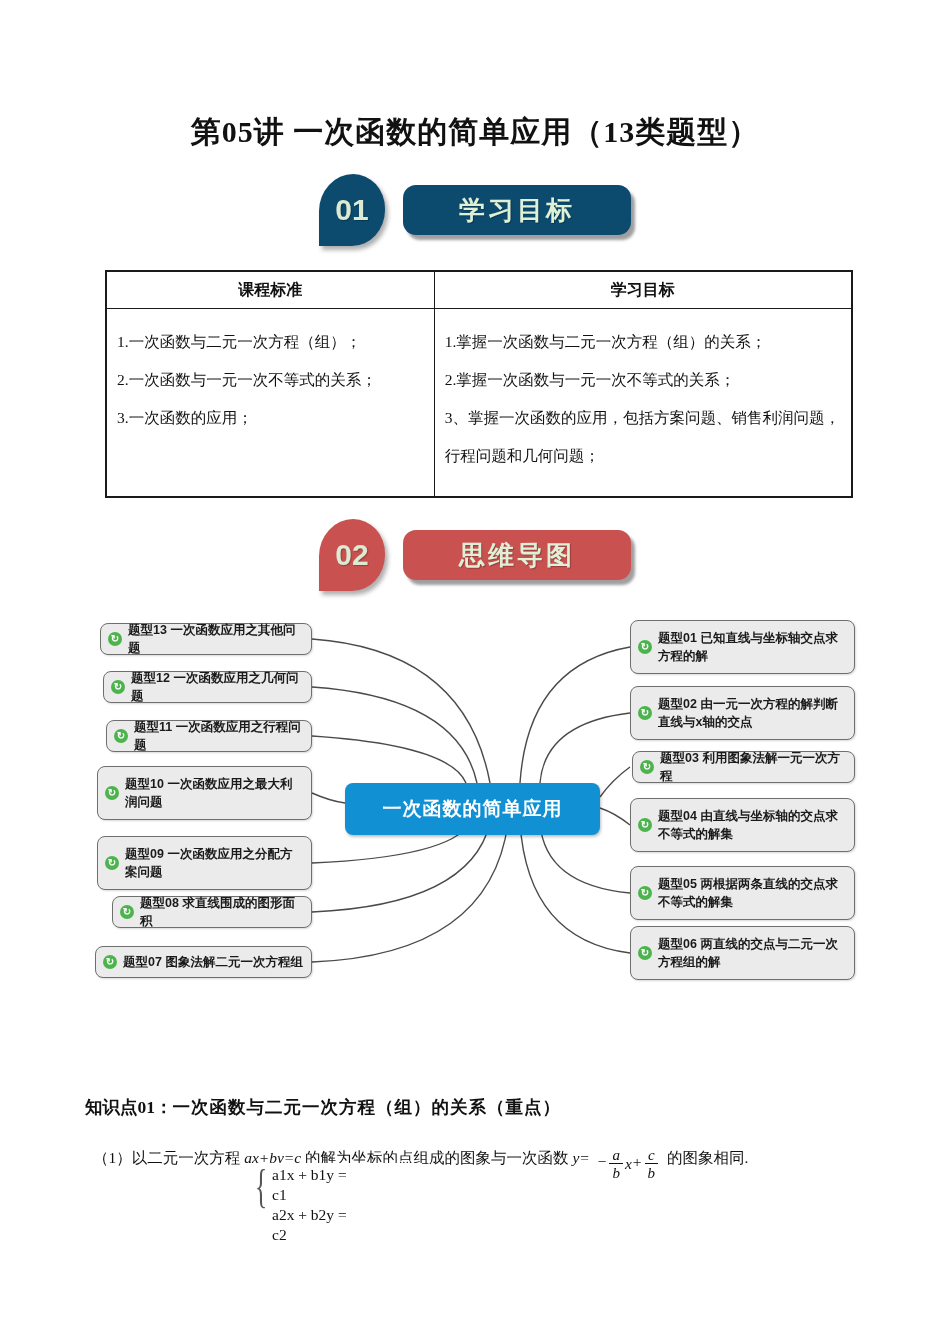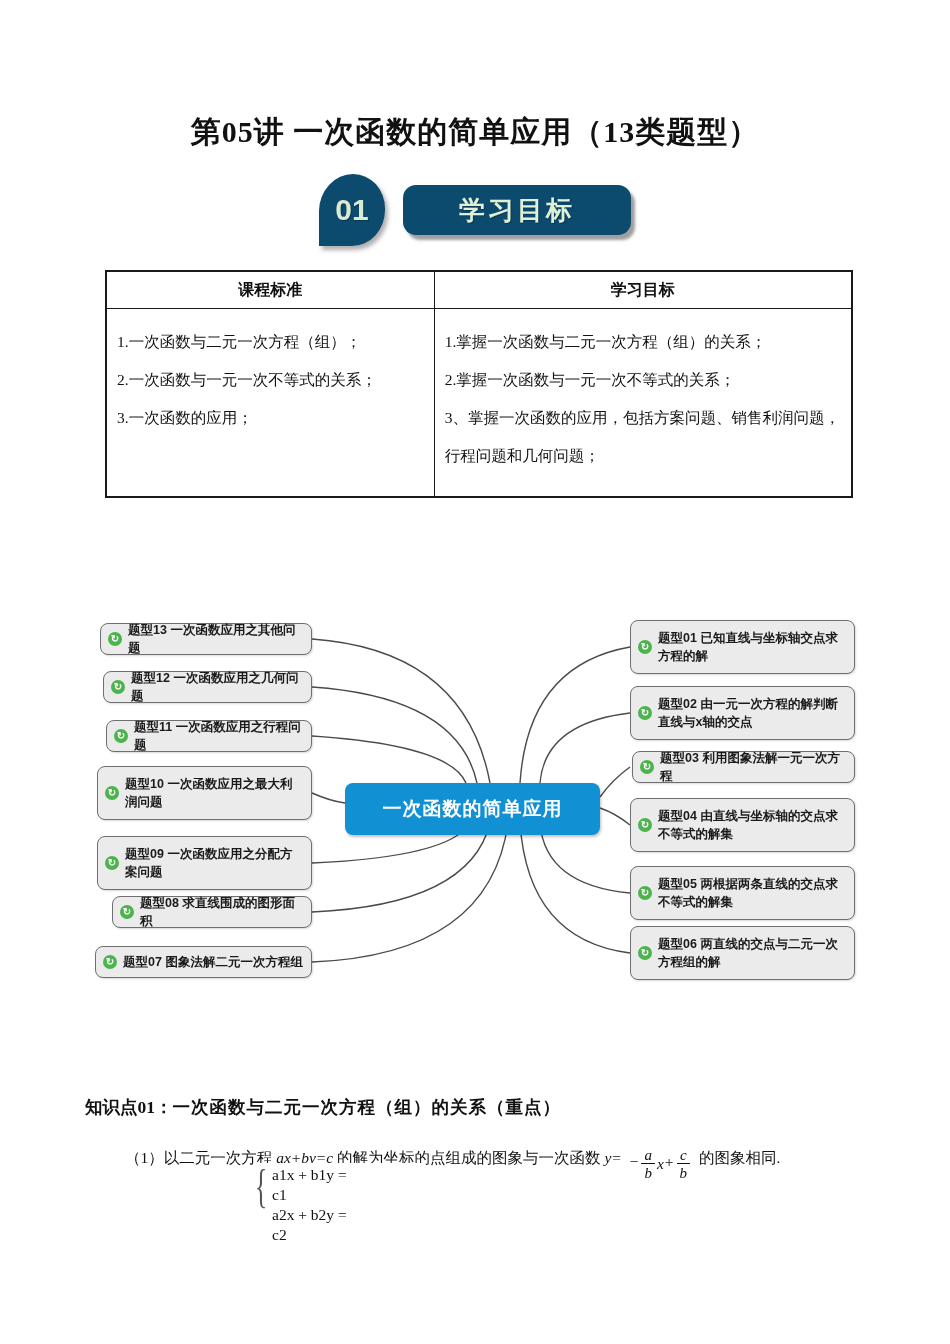--- a/index.html
+++ b/index.html
@@ -62,21 +62,21 @@
   .nR03{left:632px;top:146px;width:223px;height:32px;}
   .nR04{left:630px;top:193px;width:225px;height:54px;}
   .nR05{left:630px;top:261px;width:225px;height:54px;}
   .nR06{left:630px;top:321px;width:225px;height:54px;}
 
   
   .kp-heading{position:absolute;top:1095px;left:85px;font-size:17.5px;font-weight:bold;}
   .kp-heading .pre{font-family:"Liberation Serif", serif;}
   .kp-heading .rest{font-family:"Liberation Sans", sans-serif;letter-spacing:1px;}
 
-  .kp-para{position:absolute;top:1143px;left:93px;width:780px;font-size:15.5px;line-height:30px;margin-left:32px;}
+  .kp-para{position:absolute;top:1143px;left:93px;width:780px;font-size:15.5px;line-height:30px;}
   .kp-para i{font-family:"Liberation Serif", serif;}
   .mathblock{display:inline-flex;align-items:center;vertical-align:-6px;font-style:italic;margin:0 3px;}
   .mathblock .frac{display:inline-flex;flex-direction:column;align-items:center;font-size:15px;line-height:1.1;margin:0 2px;}
   .mathblock .frac .den{border-top:1.2px solid #111;padding:1px 3px 0 3px;}
   .mathblock .frac .num{padding:0 3px;}
   .mathblock .op{font-style:normal;margin:0 1px;position:relative;top:-2px;}
 
   .eq-system{position:absolute;top:1163px;left:256px;width:150px;background:#fff;padding:2px 0 2px 16px;
              font-size:15.5px;line-height:20px;z-index:5;}
   .eq-system .brace{position:absolute;left:-1px;top:14px;font-size:46px;font-weight:100;color:#555;
@@ -113,20 +113,28 @@
       </td>
       <td class="cell col-r">
         <div>1.掌握一次函数与二元一次方程（组）的关系；</div>
         <div>2.掌握一次函数与一元一次不等式的关系；</div>
         <div>3、掌握一次函数的应用，包括方案问题、销售利润问题，行程问题和几何问题；</div>
       </td>
     </tr>
   </tbody>
     </table>
 
+  <div class="badge-row" style="top:519px;">
+    <div class="badge-drop c-red">
+      <span>02</span>
+    </div>
+    <div class="badge-pill c-red">
+      <span>思维导图</span>
+    </div>
+  </div>
 
   <div class="mindmap">
     <svg class="mm-svg" width="950" height="400">
       <g fill="none" stroke="#4a4a4a" stroke-width="1.4">
         <path d="M312,34 Q465,45 490,178"></path>
         <path d="M312,82 Q458,92 477,178"></path>
         <path d="M312,131 Q450,140 466,178"></path>
         <path d="M312,188 Q330,196 345,198"></path>
         <path d="M312,258 Q450,252 470,218"></path>
         <path d="M312,307 Q470,300 490,218"></path>

